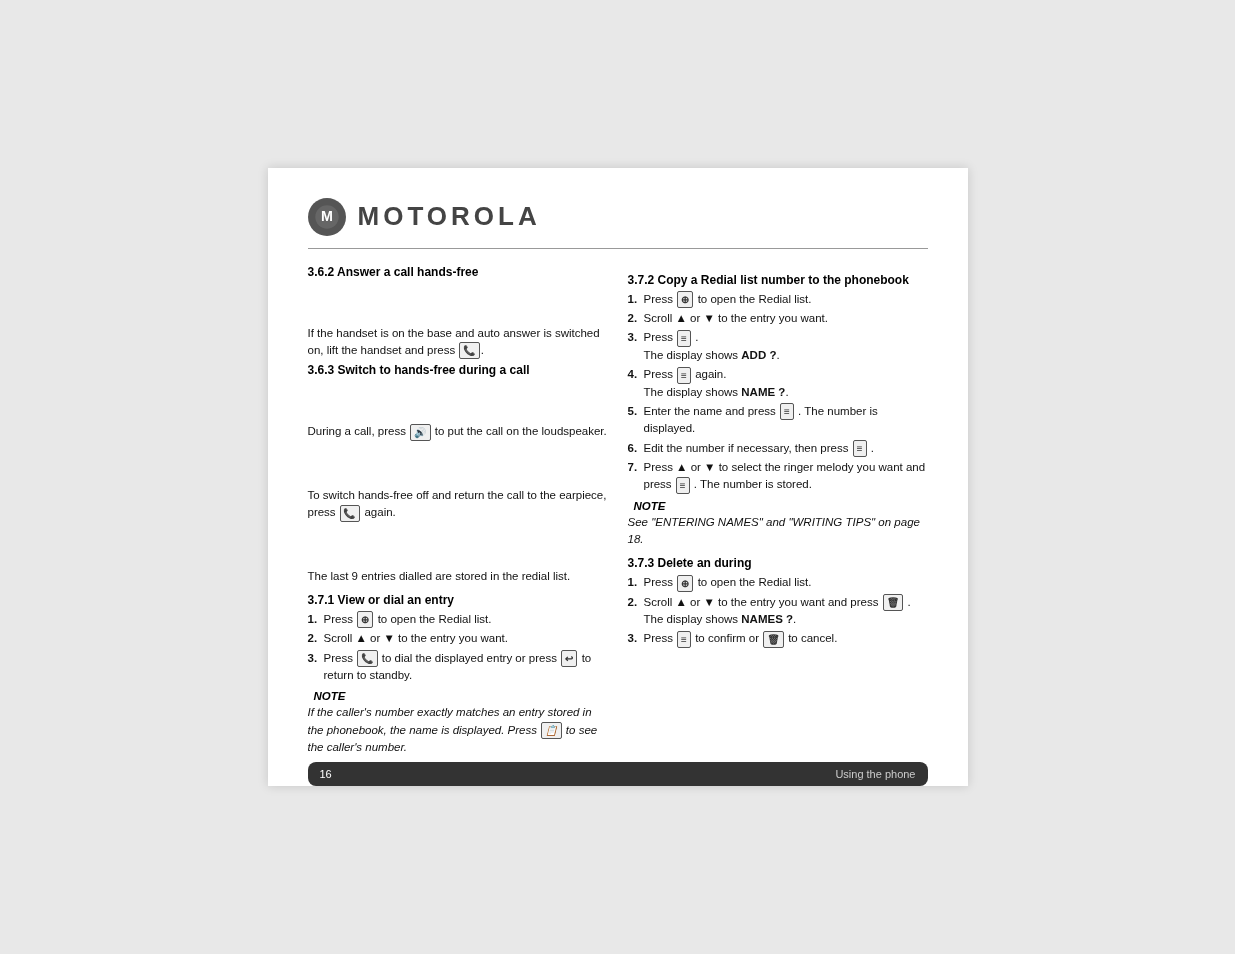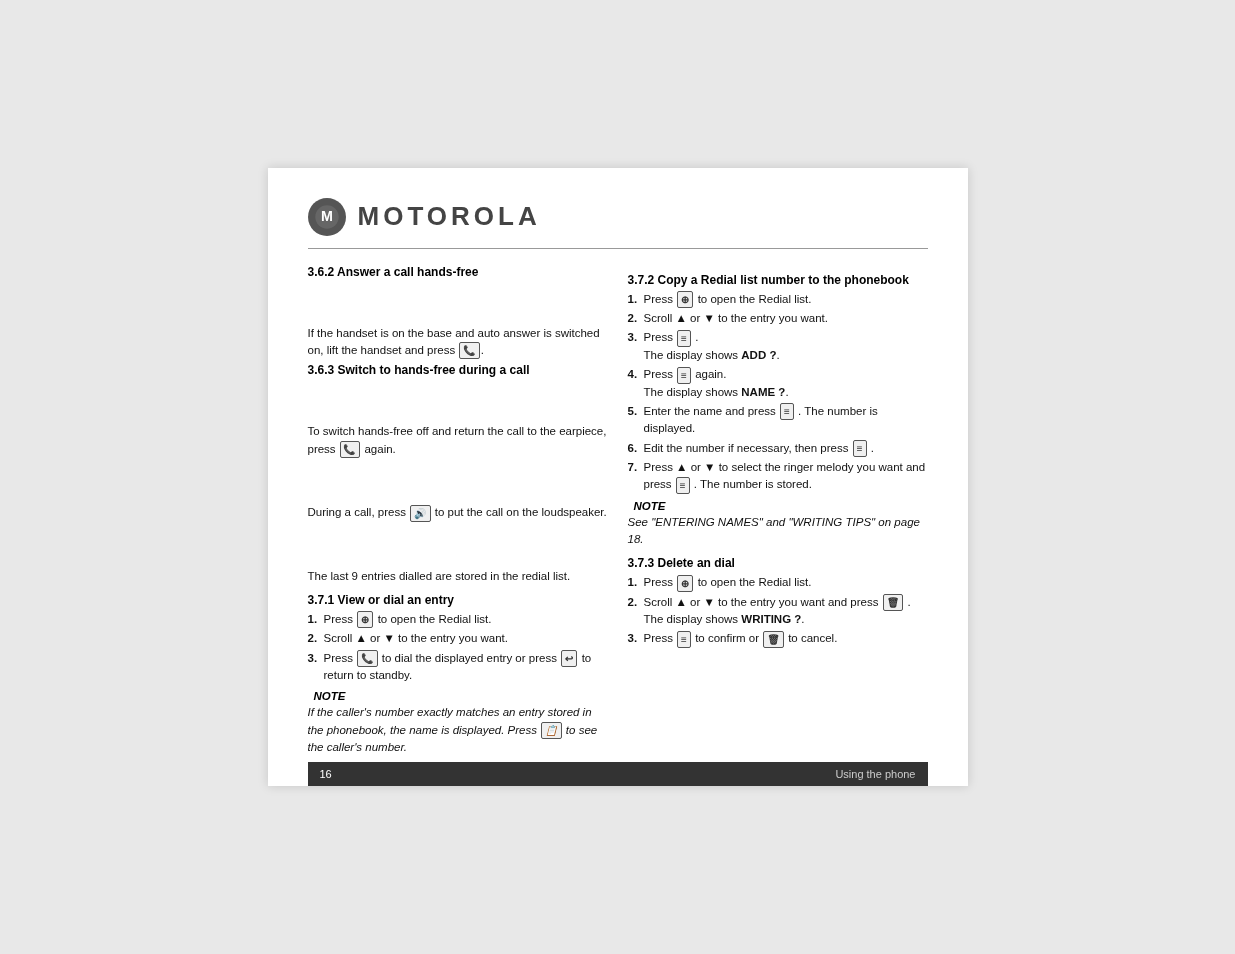--- a/index.html
+++ b/index.html
@@ -131,20 +131,21 @@
       margin: 0 1px;
     }
     .footer {
       background: #333;
       color: #ccc;
       font-size: 11px;
       padding: 6px 12px;
       display: flex;
       justify-content: space-between;
       align-items: center;
+      border-radius: 8px;
     }
     .footer-page {
       color: #fff;
     }
     .footer-title {
       color: #ccc;
     }
   </style>
 </head>
 <body>
@@ -168,24 +169,24 @@
       <div>
         <div class="section-heading">3.6.2    Answer a call hands-free</div>
         <p class="body-text">
           If the handset is on the base and auto answer is switched on, lift the handset and press <span class="icon-inline">📞</span>.
         </p>
       </div>
 
       <div>
         <div class="section-heading">3.6.3    Switch to hands-free during a call</div>
         <p class="body-text">
+          During a call, press <span class="icon-inline">🔊</span> to put the call on the loudspeaker.
+        </p>
+        <p class="body-text">
           To switch hands-free off and return the call to the earpiece, press <span class="icon-inline">📞</span> again.
-        </p>
-        <p class="body-text">
-          During a call, press <span class="icon-inline">🔊</span> to put the call on the loudspeaker.
         </p>
       </div>
 
       <div>
         <p class="body-text">The last 9 entries dialled are stored in the redial list.</p>
       </div>
 
       <div>
         <div class="sub-section-heading">3.7.1    View or dial an entry</div>
         <ol class="numbered-list">
@@ -244,30 +245,30 @@
           <li>
             <span class="num">7.</span>
             Press ▲ or ▼ to select the ringer melody you want and press <span class="icon-inline">≡</span> . The number is stored.
           </li>
         </ol>
         <div class="note-label">NOTE</div>
         <p class="note-text">See "ENTERING NAMES" and "WRITING TIPS" on page 18.</p>
       </div>
 
       <div>
-        <div class="sub-section-heading">3.7.3    Delete an dial</div>
+        <div class="sub-section-heading">3.7.3    Delete an during</div>
         <ol class="numbered-list">
           <li>
             <span class="num">1.</span>
             Press <span class="icon-inline">⊕</span> to open the Redial list.
           </li>
           <li>
             <span class="num">2.</span>
             Scroll ▲ or ▼ to the entry you want and press <span class="icon-inline">🗑</span> .<br>
-            <span>The display shows <strong>WRITING ?</strong>.</span>
+            <span>The display shows <strong>NAMES ?</strong>.</span>
           </li>
           <li>
             <span class="num">3.</span>
             Press <span class="icon-inline">≡</span> to confirm or <span class="icon-inline">🗑</span> to cancel.
           </li>
         </ol>
       </div>
 
     </div>
 

